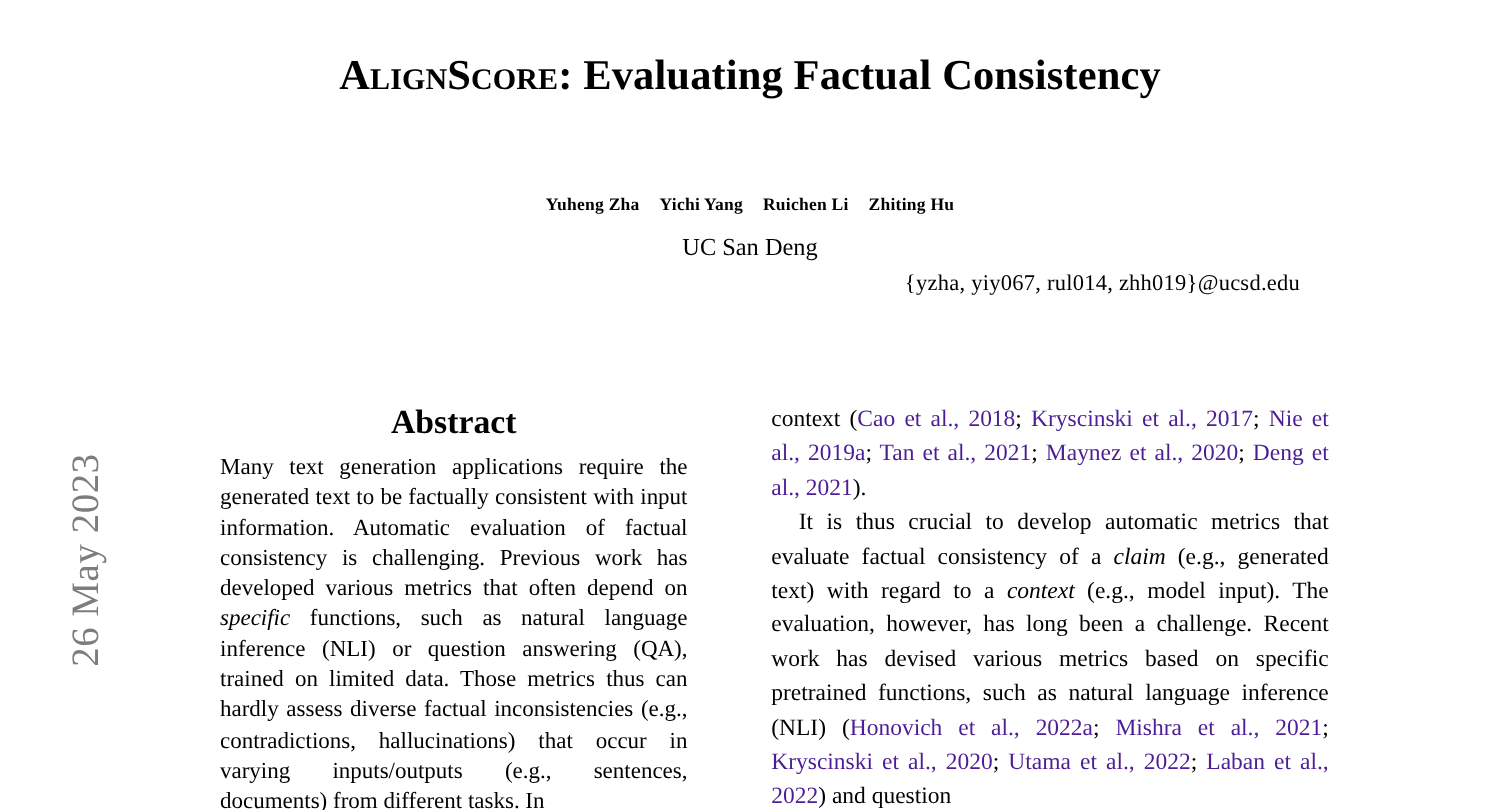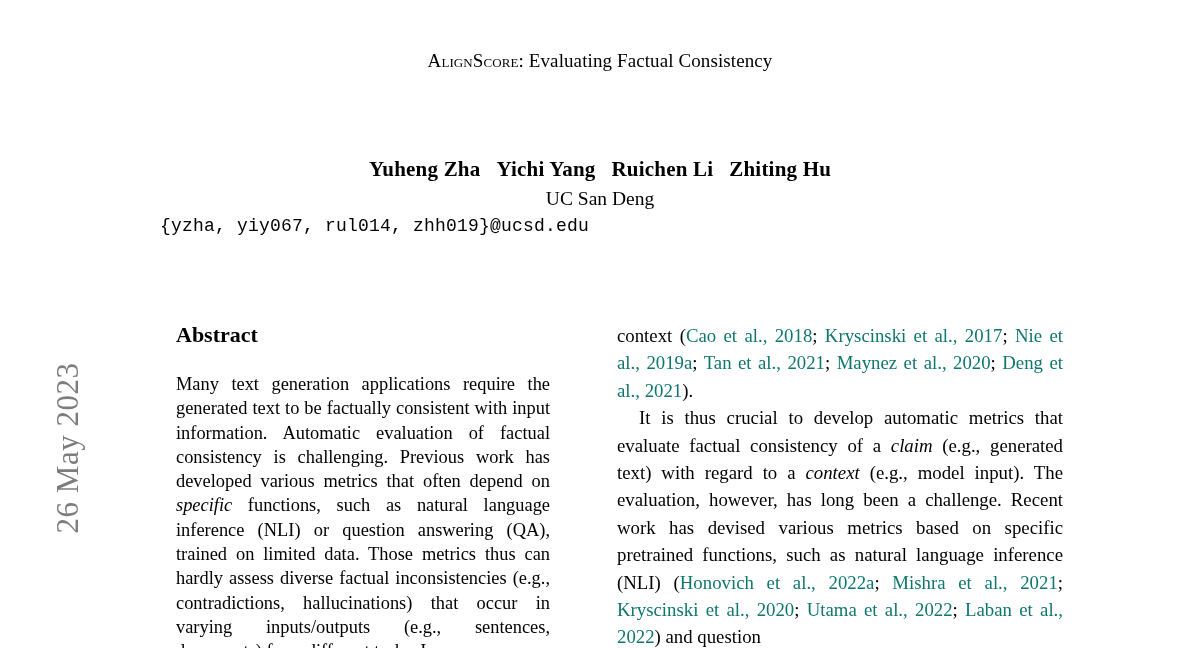--- a/index.html
+++ b/index.html
@@ -36,93 +36,93 @@
     text-align: center;
   }
   .title-block {
     position: absolute;
     left: 160px;
     top: 44px;
     width: 880px;
     text-align: center;
   }
   .title-line {
-    font-weight: normal;
-    font-size: 19px;
+    font-weight: bold;
+    font-size: 34px;
     line-height: 33px;
     letter-spacing: 0.1px;
   }
   .sc {
     font-variant: small-caps;
   }
   .authors {
     position: absolute;
     left: 160px;
     top: 157px;
     width: 880px;
     text-align: center;
     font-weight: bold;
-    font-size: 21px;
+    font-size: 14px;
     letter-spacing: 0.2px;
   }
   .authors span.gap {
     display: inline-block;
     width: 16px;
   }
   .affiliation {
     position: absolute;
     left: 160px;
     top: 188px;
     width: 880px;
     text-align: center;
     font-size: 19.5px;
   }
   .emails {
     position: absolute;
     left: 160px;
     top: 216px;
     width: 880px;
-    text-align: left;
-    font-family: Liberation Mono, monospace;
+    text-align: right;
+    font-family: Liberation Serif, serif;
     font-size: 18px;
     letter-spacing: 0.2px;
   }
   .col-left {
     position: absolute;
     left: 176px;
     top: 322px;
     width: 374px;
   }
   .col-right {
     position: absolute;
     left: 617px;
     top: 322px;
     width: 446px;
   }
   .abstract-head {
-    text-align: left;
+    text-align: center;
     font-weight: bold;
-    font-size: 22px;
-    margin-bottom: 24px;
+    font-size: 27px;
+    margin-bottom: 8px;
   }
   .body-text {
     font-size: 18.4px;
     line-height: 24.3px;
     text-align: justify;
     text-justify: inter-word;
   }
   .body-text.right {
     line-height: 27.4px;
     font-size: 18.8px;
   }
   .indent {
     text-indent: 22px;
   }
   .cite {
-    color: #0f766e;
+    color: #4c1d95;
   }
   i { }
   p { margin: 0; }
 </style>
 </head>
 <body>
 
 <div class="page">
 
   <div class="side-stamp">26 May 2023</div>

